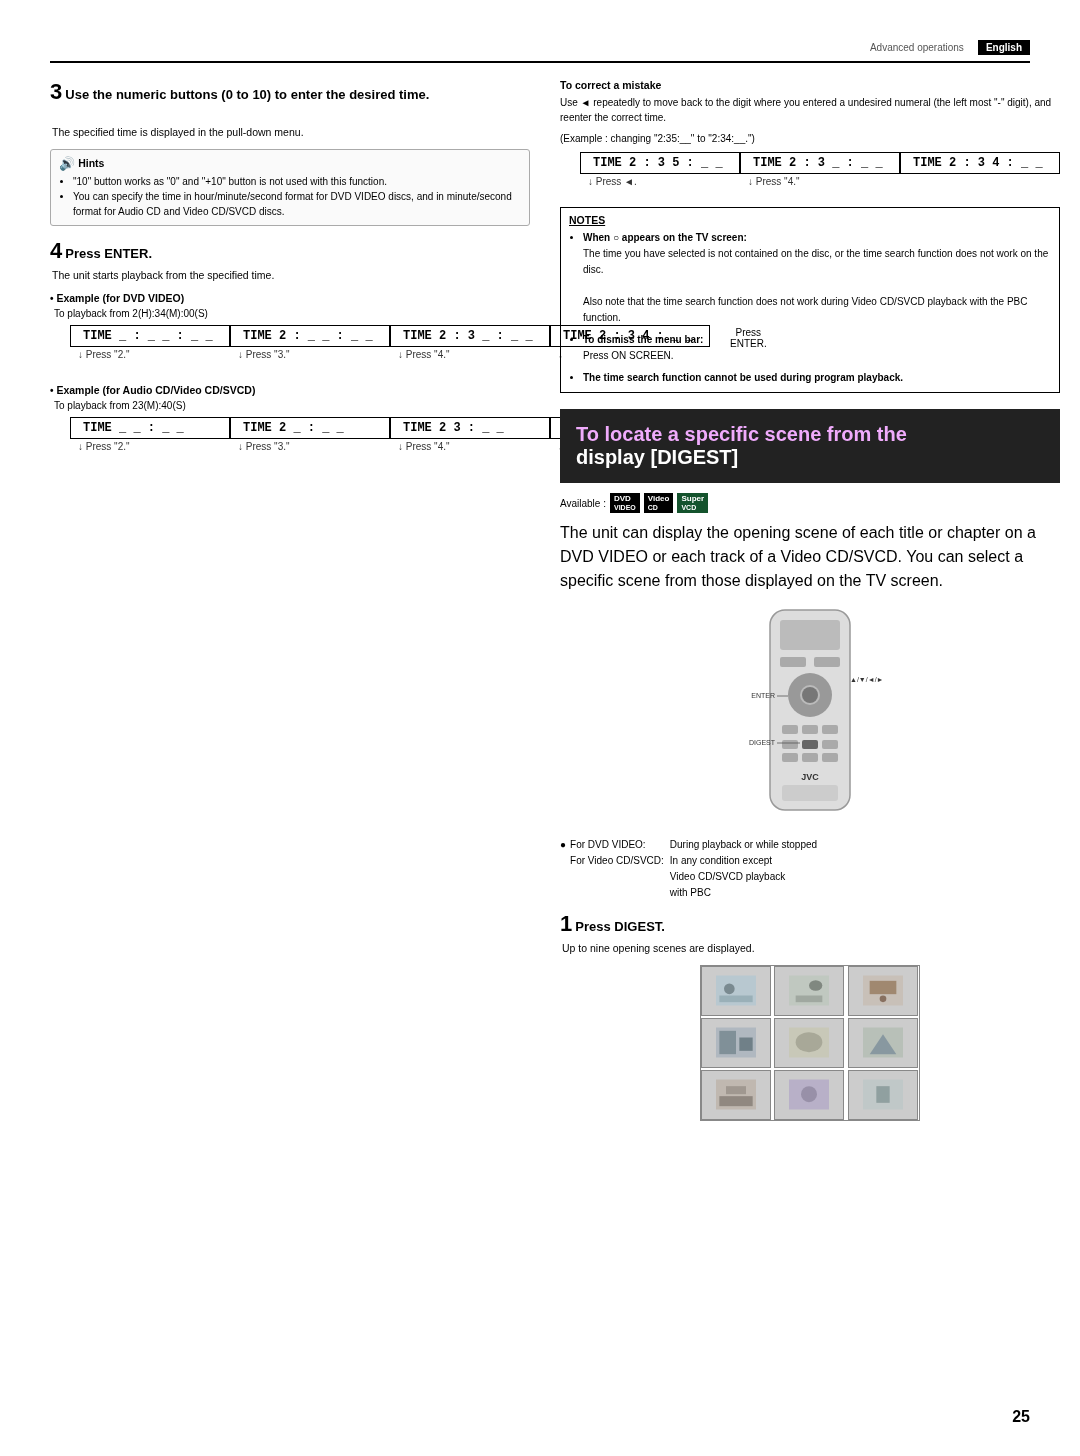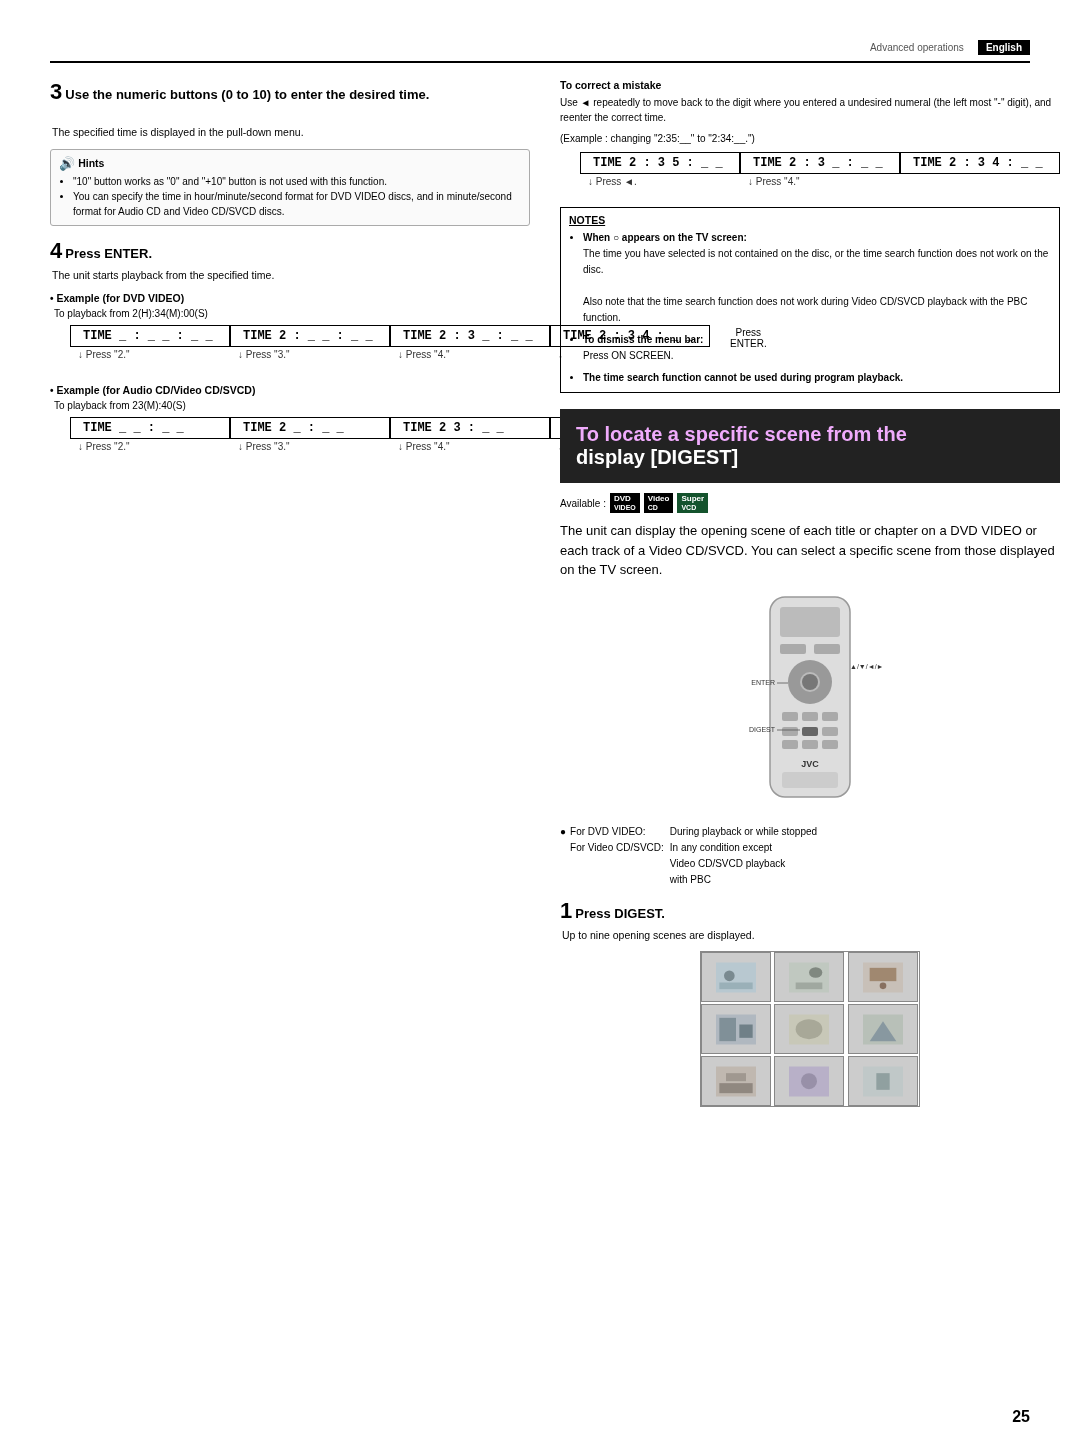--- a/index.html
+++ b/index.html
@@ -160,21 +160,21 @@
       color: #fff;
       font-size: 8px;
       font-weight: bold;
       padding: 1px 4px;
       display: inline-block;
     }
     .badge.dvd { background: #000; }
     .badge.video { background: #000; }
     .badge.super { background: #14532d; }
     .digest-desc {
-      font-size: 13px;
+      font-size: 16px;
       line-height: 1.5;
       margin-bottom: 12px;
     }
     .remote-area {
       display: flex;
       justify-content: center;
       margin-bottom: 12px;
     }
     .remote-svg {
       width: 200px;

